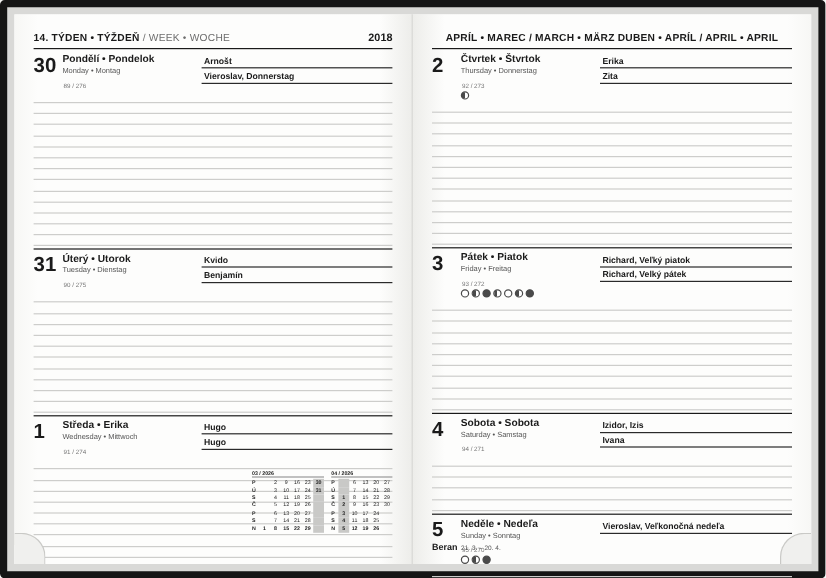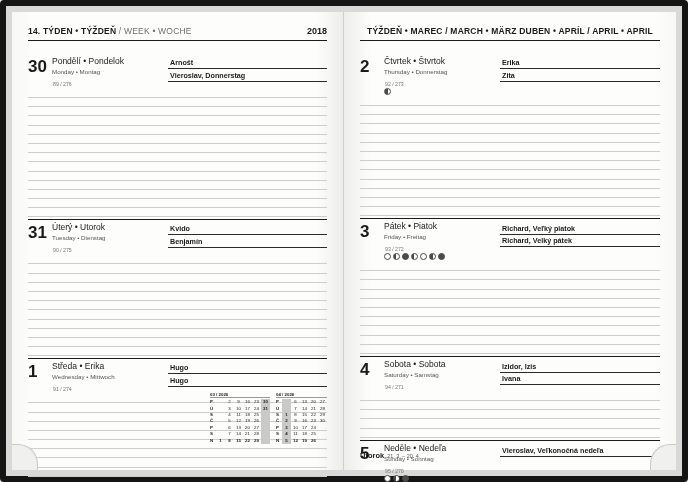--- a/index.html
+++ b/index.html
@@ -50,40 +50,40 @@
     background: #f0f0ee;
   }
   .corner.bl { left: 0; bottom: 0; border-radius: 0 20px 0 0; border-width:1px 1px 0 0; }
   .corner.br { right: 0; bottom: 0; border-radius: 20px 0 0 0; border-width:1px 0 0 1px; }
 
   
   .hdr {
     display: flex; align-items: flex-end; justify-content: space-between;
     border-bottom: 1.6px solid #1a1a1a;
     padding-bottom: 4px;
-    margin-bottom: 16px;
+    margin-bottom: 4px;
   }
   .hdr-main { font-size: 8.5px; font-weight: bold; letter-spacing: .2px; }
   .hdr-main .light { font-weight: normal; color: #6e6e6e; }
   .hdr-year { font-size: 9px; font-weight: bold; }
   .hdr-center { font-size: 8.5px; font-weight: bold; letter-spacing: .2px; text-align:center; width:100%; }
 
   
   .day {
     position: relative;
     border-bottom: 1.4px solid #1a1a1a;
     padding-bottom: 2px;
   }
   .day-head { display: flex; align-items: flex-start; }
   .daynum {
     font-size: 17px; font-weight: bold; line-height: 1;
     width: 24px; flex: 0 0 24px; padding-top: 1px;
   }
   .day-names { flex: 0 0 112px; }
-  .dn1 { font-size: 8.5px; font-weight: normal; line-height: 1.15; }
+  .dn1 { font-size: 8.5px; font-weight: bold; line-height: 1.15; }
   .dn2 { font-size: 6.2px; color: #555; line-height: 1.3; margin-top: 1px; }
   .daycount { font-size: 5.2px; color: #777; margin-top: 5px; margin-left: 1px; }
   .names {
     flex: 1 1 auto;
     padding-left: 4px;
   }
   .nameline {
     font-size: 7.2px; font-weight: bold;
     border-bottom: 1px solid #2a2a2a;
     padding: 0 0 1.5px 2px;
@@ -376,21 +376,21 @@
                 </table>
             </div>
           </div>
 
           <div class="corner bl"></div>
         </div>
 
         <div class="sheet right">
           <div class="hdr">
             <div class="hdr-center">
-              <span>TÝŽDEŇ • MAREC</span>
+              <span>APRÍL • MAREC</span>
               <span class="light">/ MARCH • MÄRZ</span>
               <span>DUBEN • APRÍL</span>
               <span class="light">/ APRIL • APRIL</span>
             </div>
           </div>
 
           <div class="day">
             <div class="day-head">
               <div class="daynum">2</div>
               <div class="day-names">
@@ -497,21 +497,21 @@
               <span class="moon-dot new"></span>
               <span class="moon-dot half"></span>
               <span class="moon-dot full"></span>
             </div>
             <div class="rules">
               <div class="rule"></div>
             </div>
           </div>
 
           <div class="footer">
-            <span>Utorok</span><span class="rng">21. 3. – 20. 4.</span>
+            <span>Beran</span><span class="rng">21. 3. – 20. 4.</span>
           </div>
 
           <div class="corner br"></div>
         </div>
 
       </div>
     </div>
   </div>
 </div>
 

